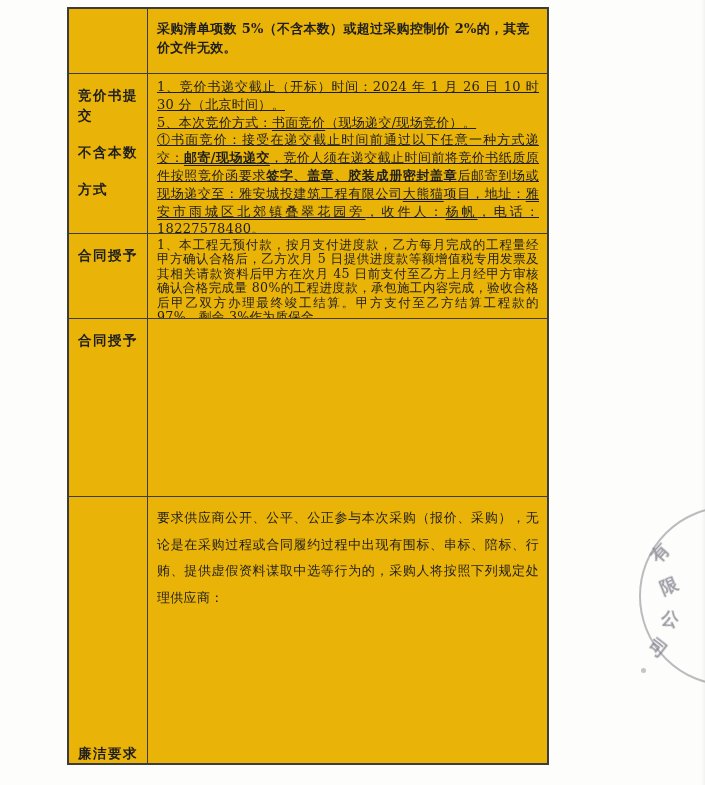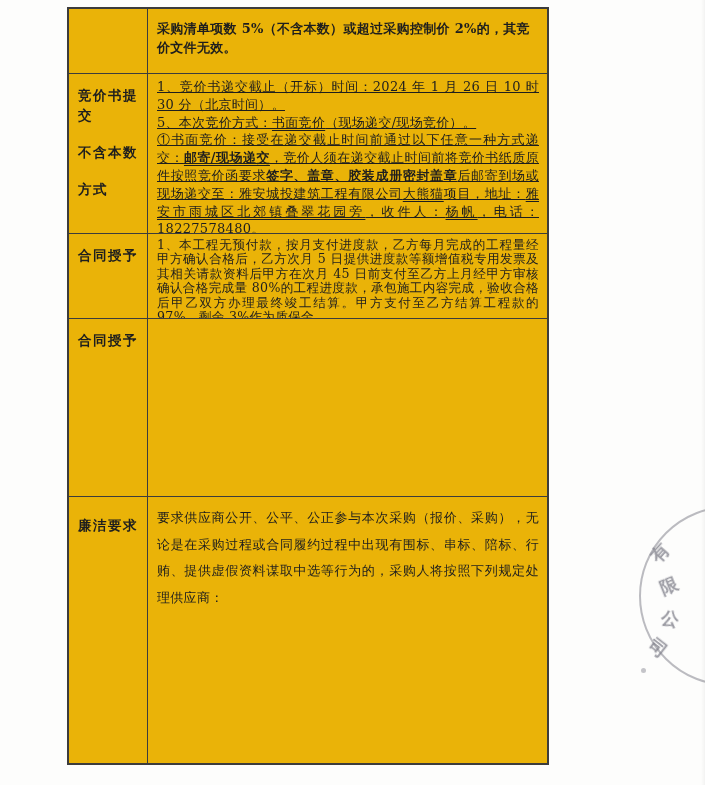--- a/index.html
+++ b/index.html
@@ -30,21 +30,21 @@
   .trow:nth-child(5){height:267px;}
 
   .header-cell{
     width:79px;flex:0 0 79px;box-sizing:border-box;
     border-right:1.5px solid #3c3c3c;
     font-weight:700;font-size:13.5px;letter-spacing:1.5px;
     padding:11px 2px 0 9px;line-height:20px;
     display:flex;flex-direction:column;
   }
   .trow:nth-child(2) .header-line{margin-bottom:17px;}
-  .trow:nth-child(5) .header-cell{justify-content:flex-start;padding-top:18px;}
+  .trow:nth-child(5) .header-cell{justify-content:flex-end;padding-top:18px;}
 
   .content-cell{
     flex:1;box-sizing:border-box;
     padding:5px 8px 0 9px;
     font-size:13px;letter-spacing:0.3px;
     text-align:justify;text-align-last:left;
     overflow:hidden;
   }
   .trow:nth-child(1) .content-cell{font-weight:700;padding-top:10px;line-height:19px;text-align:left;}
   .trow:nth-child(2) .content-cell{line-height:17.8px;padding-top:4px;text-decoration:underline;}

